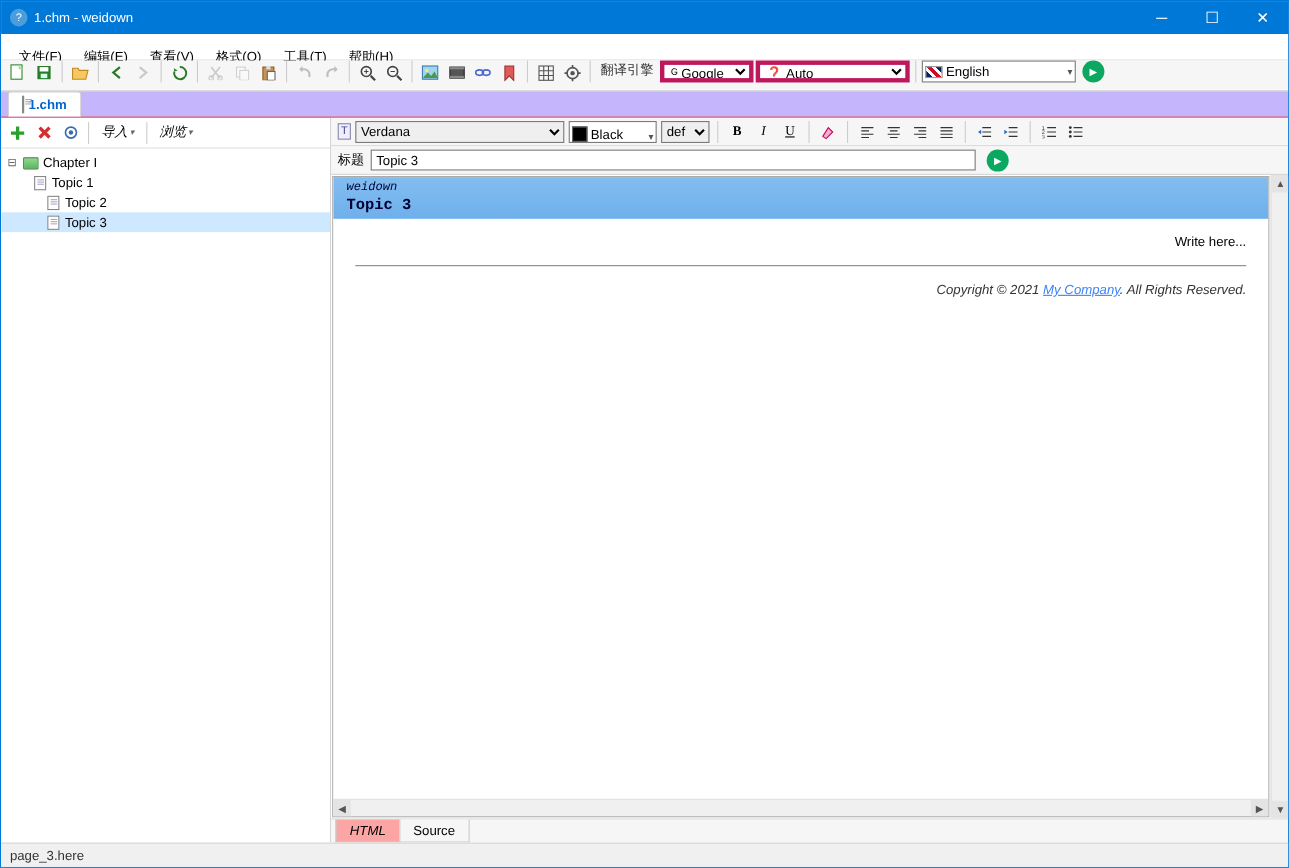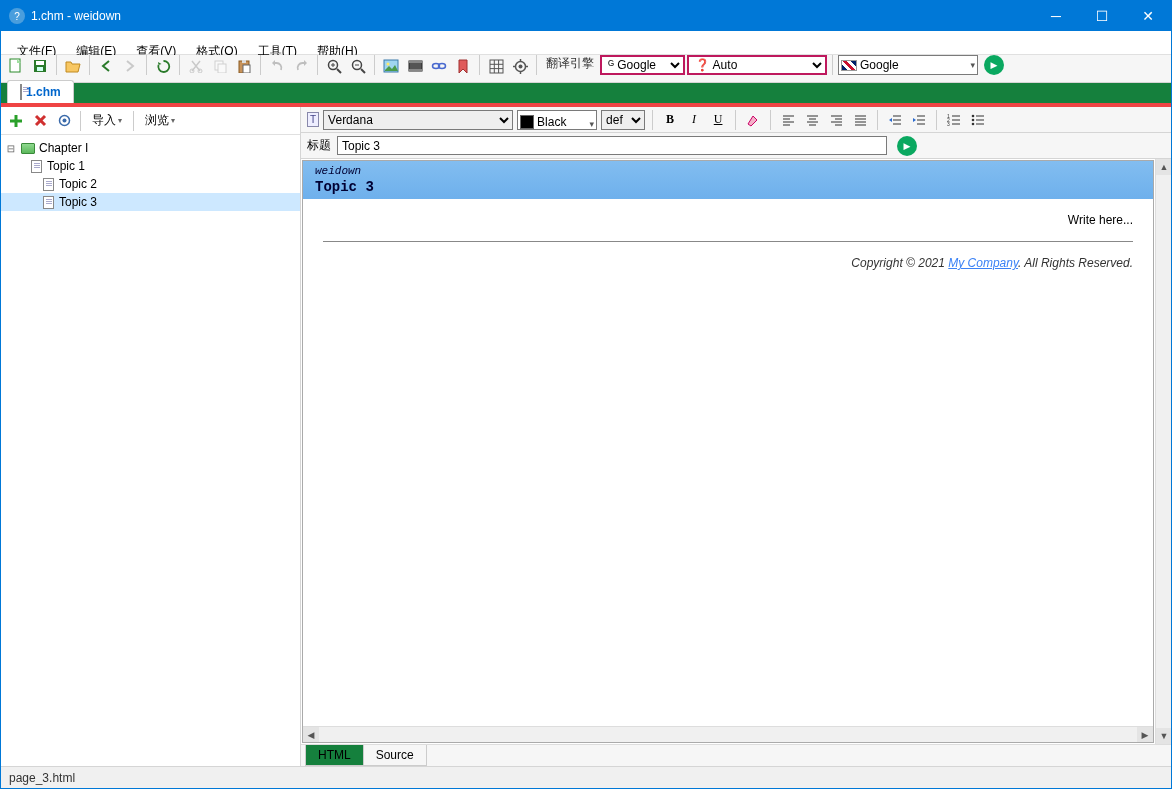--- a/index.html
+++ b/index.html
@@ -9,32 +9,32 @@
 .titlebar .app-icon { width: 16px; height: 16px; background: #4a9edd; border-radius: 50%; margin-right: 6px; display:flex;align-items:center;justify-content:center;font-size:10px;color:#fff; }
 .titlebar .title-text { flex: 1; font-size: 12px; }
 .win-controls { display: flex; height: 100%; }
 .win-btn { width: 46px; height: 100%; display: flex; align-items: center; justify-content: center; color: #fff; font-size: 14px; cursor: pointer; }
 .menubar { height: 24px; background: #fff; border-bottom: 1px solid #e0e0e0; display: flex; align-items: center; padding-left: 6px; }
 .menu-item { padding: 3px 10px; cursor: pointer; font-size: 12px; margin-top: 18px; }
 .toolbar { height: 28px; background: #f6f6f6; border-bottom: 1px solid #d5d5d5; display: flex; padding: 0 4px; gap: 2px; }
 .tb-btn { width: 22px; height: 22px; display: flex; align-items: center; justify-content: center; cursor: pointer; border-radius: 2px; }
 .tb-sep { width: 1px; height: 20px; background: #ccc; margin: 0 3px; }
 .tb-label { font-size: 12px; padding: 0 4px; color: #333; }
-.tb-select { height: 20px; font-size: 12px; border: 2px solid #be185d; background: #fff; padding: 0 2px; }
+.tb-select { height: 20px; font-size: 12px; border: 4px solid #be185d; background: #fff; padding: 0 2px; }
 .tb-play { width: 20px; height: 20px; background: #0aa860; border-radius: 50%; display:flex;align-items:center;justify-content:center;color:#fff;font-size:9px;cursor:pointer;margin-left:4px; }
-.doc-tabs { height: 24px; background: #15803d; border-bottom: 4px solid #ef4444; display: flex; align-items: flex-end; padding-left: 6px; }
+.doc-tabs { height: 24px; background: #c4b5fd; border-bottom: 1px solid #ef4444; display: flex; align-items: flex-start; padding-left: 6px; }
 .doc-tab { padding: 4px 12px; background: #fff; border: 1px solid #ccc; border-bottom: none; border-radius: 3px 3px 0 0; font-size: 12px; color: #0066cc; font-weight: bold; display:flex;align-items:center;gap:4px; }
 .main-area { flex: 1; display: flex; overflow: hidden; }
 .left-panel { width: 300px; border-right: 1px solid #d5d5d5; display: flex; flex-direction: column; background: #fff; }
 .left-tabs { height: 24px; display: flex; border-bottom: 1px solid #ccc; background: #f6f6f6; }
 .left-tab { padding: 4px 10px; font-size: 12px; border-right: 1px solid #ccc; cursor: pointer; background:#f6f6f6; }
 .left-tab.active { background: #fff; border-bottom:1px solid #fff; margin-bottom:-1px; }
 .left-toolbar { height: 28px; display: flex; align-items: center; padding: 0 4px; border-bottom: 1px solid #e0e0e0; gap:2px; }
 .lt-btn { width: 22px; height: 22px; display:flex;align-items:center;justify-content:center;cursor:pointer; }
-.lt-text-btn { padding: 2px 6px; cursor: pointer; font-size:12px; display:flex;align-items:center; }
+.lt-text-btn { padding: 2px 6px; cursor: pointer; font-size:12px; display:flex;align-items:center;font-style:italic; }
 .lt-text-btn::after { content:"▾"; font-size:8px; margin-left:2px; color:#666; }
 .tree { flex: 1; padding: 4px 0; overflow: auto; }
 .tree-node { display: flex; align-items: center; padding: 2px 4px; font-size: 12px; cursor: pointer; min-height:18px; }
 .tree-node.selected { background: #cde8ff; }
 .tree-toggle { width: 12px; font-size: 10px; color: #666; text-align:center; }
 .tree-icon { width: 16px; height: 14px; margin: 0 3px; display:flex;align-items:center;justify-content:center; }
 .book-icon { width:14px;height:11px;background:linear-gradient(#8fd98f,#5cb85c);border:1px solid #3a8a3a;border-radius:1px; }
 .page-icon { width:11px;height:13px;background:#fff;border:1px solid #888;position:relative; }
 .page-icon::after{content:"";position:absolute;top:2px;left:2px;width:6px;height:1px;background:#aac;box-shadow:0 2px 0 #aac,0 4px 0 #aac; }
 .right-panel { flex: 1; display: flex; flex-direction: column; background: #fff; }
@@ -49,21 +49,21 @@
 .content-header .topic-title { font-size: 14px; font-weight: bold; margin-top:2px; }
 .content-body { flex:1; padding: 14px 20px; font-family: Verdana, sans-serif; font-size: 12px; background:#fff; position:relative; overflow:auto;text-align:right; }
 .content-body hr { margin: 14px 0; border:none; border-top:1px solid #888; }
 .footer-text { font-style: italic; font-size: 12px; color:#333; }
 .footer-text a { color:#3b82f6; }
 .hscroll { height:16px;background:#f0f0f0;border-top:1px solid #ddd;display:flex;align-items:center; }
 .hscroll-arrow { width:16px;height:16px;display:flex;align-items:center;justify-content:center;background:#e4e4e4;font-size:9px;color:#555; }
 .hscroll-track { flex:1;background:#e8e8e8; }
 .bottom-tabs { height:22px;background:#f6f6f6;display:flex;align-items:flex-end;padding-left:4px;border-top:1px solid #ddd; }
 .bottom-tab { padding:3px 12px;font-size:12px;border:1px solid #ccc;border-top:none;background:#f6f6f6;cursor:pointer;margin-right:-1px; }
-.bottom-tab.active { background:#15803d; }
+.bottom-tab.active { background:#fca5a5;font-style:italic; }
 .statusbar { height:22px;background:#f0f0f0;border-top:1px solid #d5d5d5;display:flex;align-items:center;padding:0 8px;font-size:12px;color:#333; }
 svg { display:block; }
 .color-sw { width:14px;height:14px;border:1px solid #666;display:inline-block; }
 .flag { display:inline-block;width:16px;height:11px;background:#eee;border:1px solid #999;margin-right:3px;position:relative; }
 .flag.uk { background:linear-gradient(45deg,#012169 25%,#fff 25%,#fff 40%,#c8102e 40%,#c8102e 60%,#fff 60%,#fff 75%,#012169 75%); }
 </style>
 </head>
 <body>
 
 <div class="window">
@@ -223,21 +223,21 @@
           </g>
         </svg>
       </div>
     <div class="tb-sep"></div>
     <span class="tb-label">翻译引擎</span>
     <select class="tb-select" style="width:85px"><option>ᴳ Google</option></select>
     <select class="tb-select" style="width:140px"><option>❓ Auto</option></select>
     <div class="tb-sep"></div>
     <div style="display:flex;align-items:center;border:1px solid #7a7a7a;height:20px;padding:0 2px;background:#fff;width:140px">
       <span class="flag uk"></span>
-      <span style="flex:1">Google</span>
+      <span style="flex:1">English</span>
       <span style="font-size:9px;color:#555">▾</span>
     </div>
     <div class="tb-play">▶</div>
   </div>
 
   <div class="doc-tabs">
     <div class="doc-tab">
       <span><span class="page-icon"></span></span>
       <span>1.chm</span>
     </div>
@@ -425,16 +425,16 @@
       </div>
 
       <div class="bottom-tabs">
         <div class="bottom-tab active">HTML</div>
         <div class="bottom-tab">Source</div>
       </div>
     </div>
   </div>
 
   <div class="statusbar">
-    <span>page_3.html</span>
+    <span>page_3.here</span>
   </div>
 
 </div>
 
 </body></html>

